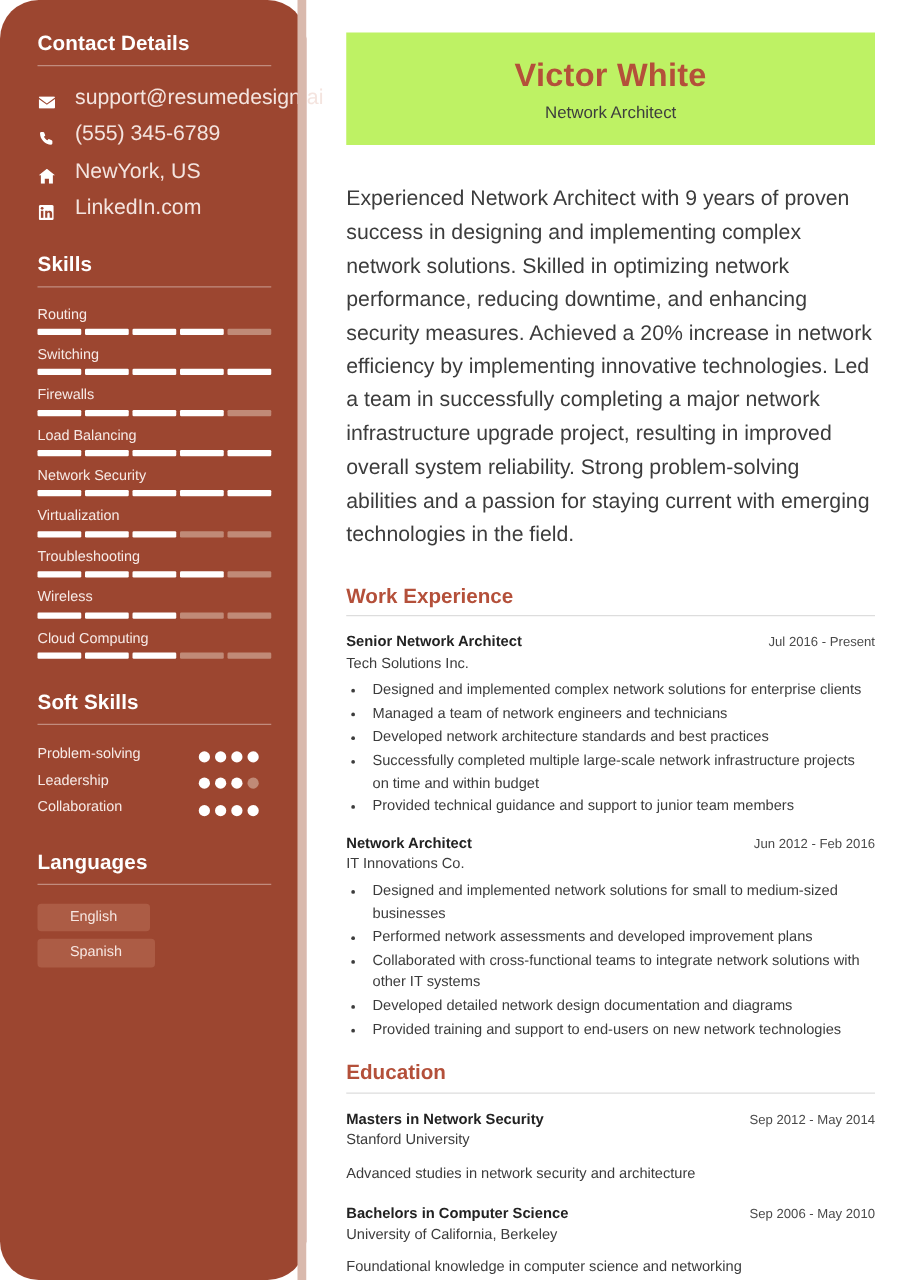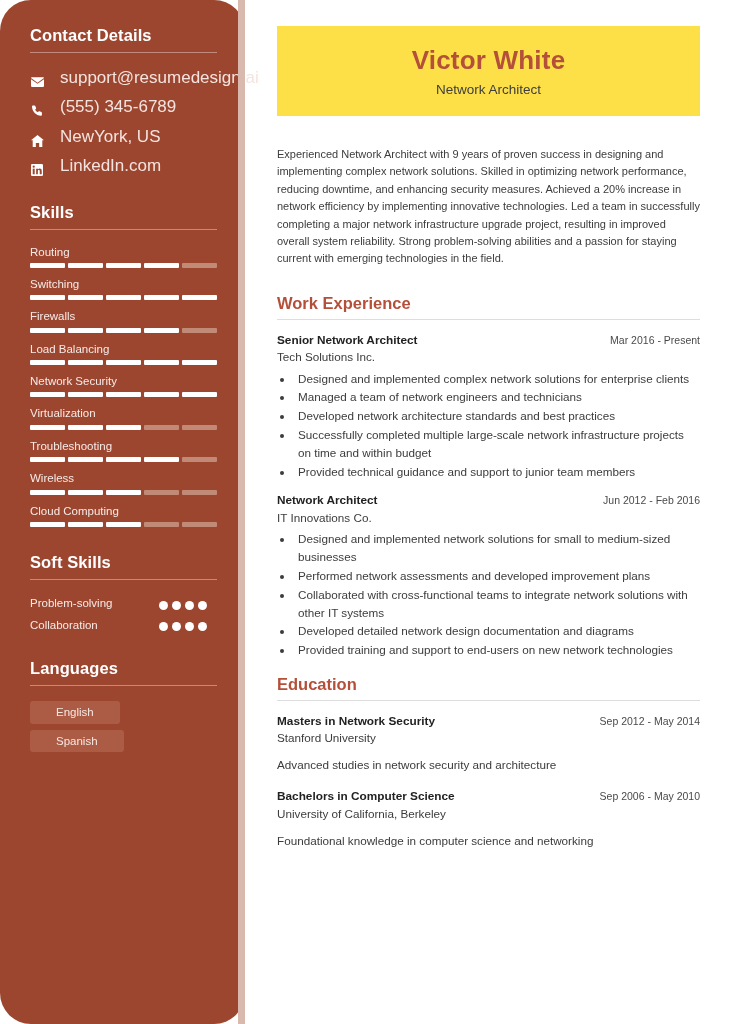--- a/index.html
+++ b/index.html
@@ -128,40 +128,40 @@
     line-height: 1.25;
   }
 
   
   .main {
     flex: 1 1 auto;
     padding: 26px 30px 0 32px;
     color: #333333;
   }
   .name-card {
-    background: #fde047;
+    background: #bef264;
     padding: 20px 10px 18px;
     text-align: center;
     margin-bottom: 30px;
   }
   .name {
     font-size: 26px;
     font-weight: bold;
     color: #b4503a;
     letter-spacing: .2px;
     line-height: 1.15;
   }
   .role {
     font-size: 13.5px;
     color: #3d3d3d;
     margin-top: 6px;
     line-height: 1.2;
   }
   .summary {
-    font-size: 11px;
+    font-size: 17px;
     line-height: 1.58;
     color: #3c3c3c;
     margin-bottom: 26px;
     text-align: left;
     margin-top: 28px;
   }
   .sec-h {
     font-size: 16.5px;
     font-weight: bold;
     color: #b4503a;
@@ -370,20 +370,29 @@
           <div class="soft-row">
             <div class="soft-name">Problem-solving</div>
             <div class="soft-dots">
               <span class="dot on"></span>
               <span class="dot on"></span>
               <span class="dot on"></span>
               <span class="dot on"></span>
             </div>
           </div>
           <div class="soft-row">
+            <div class="soft-name">Leadership</div>
+            <div class="soft-dots">
+              <span class="dot on"></span>
+              <span class="dot on"></span>
+              <span class="dot on"></span>
+              <span class="dot"></span>
+            </div>
+          </div>
+          <div class="soft-row">
             <div class="soft-name">Collaboration</div>
             <div class="soft-dots">
               <span class="dot on"></span>
               <span class="dot on"></span>
               <span class="dot on"></span>
               <span class="dot on"></span>
             </div>
           </div>
         </div>
     </section>
@@ -408,21 +417,21 @@
 
     <p class="summary">Experienced Network Architect with 9 years of proven success in designing and implementing complex network solutions. Skilled in optimizing network performance, reducing downtime, and enhancing security measures. Achieved a 20% increase in network efficiency by implementing innovative technologies. Led a team in successfully completing a major network infrastructure upgrade project, resulting in improved overall system reliability. Strong problem-solving abilities and a passion for staying current with emerging technologies in the field.</p>
 
     <section>
       <div class="sec-h">Work Experience</div>
       <div class="sec-rule"></div>
       <div id="work-list">
           <div class="entry">
             <div class="entry-top">
               <div class="entry-title">Senior Network Architect</div>
-              <div class="entry-date">Mar 2016 - Present</div>
+              <div class="entry-date">Jul 2016 - Present</div>
             </div>
             <div class="entry-org">Tech Solutions Inc.</div>
             <ul class="bullets">
               <li>Designed and implemented complex network solutions for enterprise clients</li>
               <li>Managed a team of network engineers and technicians</li>
               <li>Developed network architecture standards and best practices</li>
               <li>Successfully completed multiple large-scale network infrastructure projects on time and within budget</li>
               <li>Provided technical guidance and support to junior team members</li>
             </ul>
           </div>

